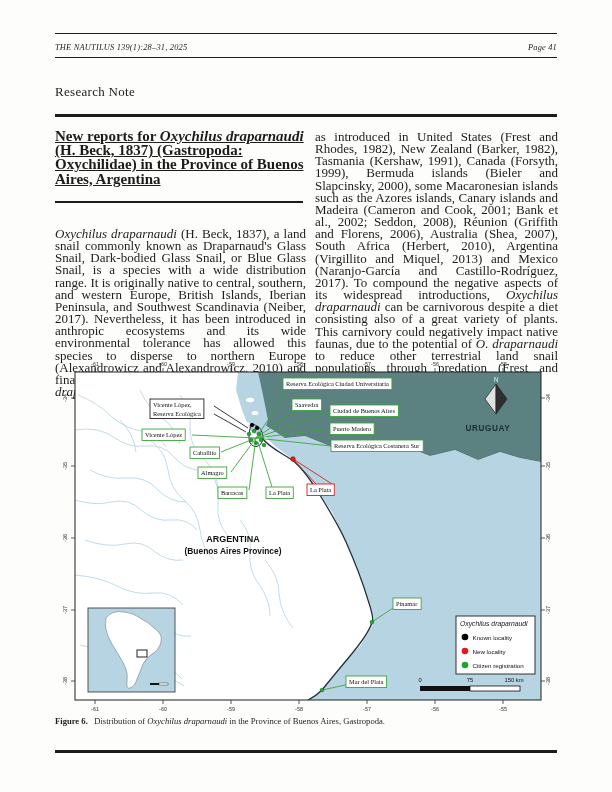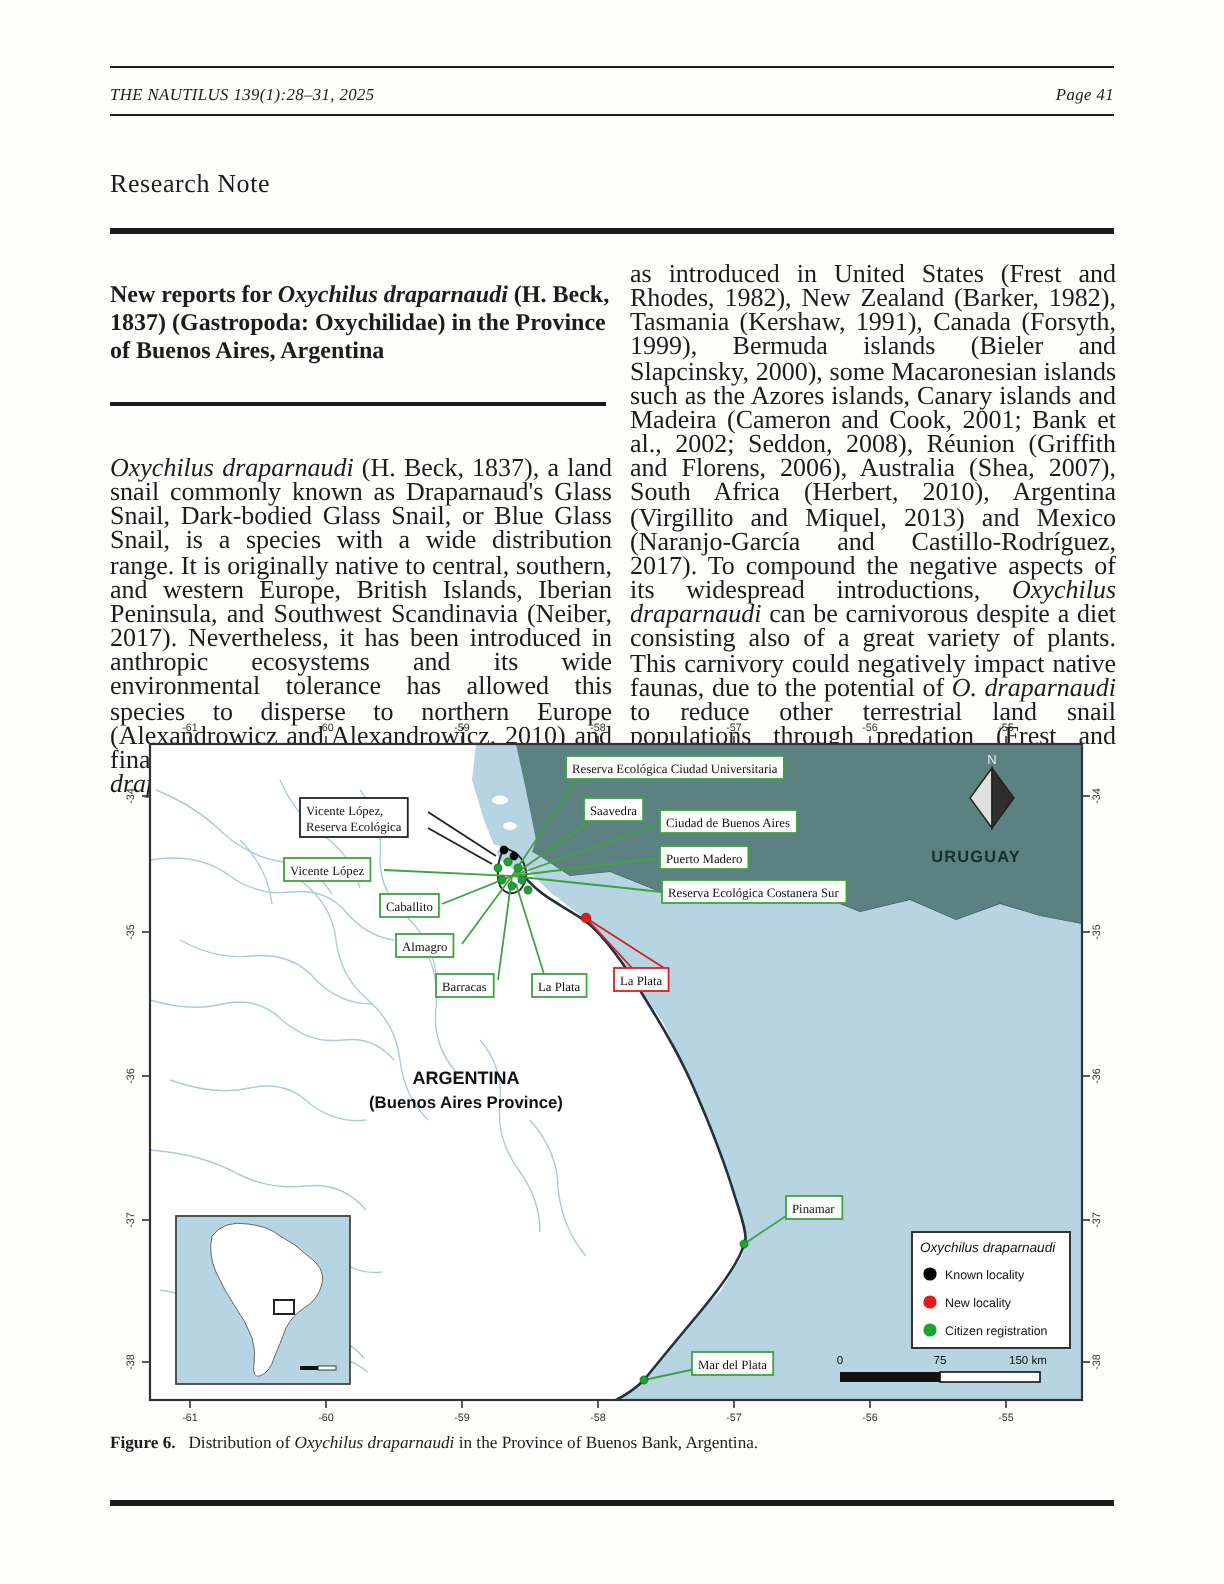--- a/index.html
+++ b/index.html
@@ -2,21 +2,21 @@
 <html><head>
 <meta charset="utf-8">
 <style>
   html,body{margin:0;padding:0;background:#e8e8e8;}
   #page{position:relative;width:612px;height:792px;background:#fdfdfb;margin:0 auto;
         font-family:"Liberation Serif",serif;color:#1c1c1c;overflow:hidden;}
   .abs{position:absolute;}
   .rule{position:absolute;background:#1c1c1c;}
   #journal-line{left:55px;top:43px;width:502px;font-size:8.4px;letter-spacing:.2px;display:flex;justify-content:space-between;font-style:italic;}
   #section-title{left:55px;top:84px;font-size:13px;letter-spacing:.3px;}
-  #article-title{left:55px;top:140px;width:252px;font-size:12px;font-weight:bold;line-height:14.2px;}
+  #article-title{left:55px;top:129px;width:252px;font-size:15px;font-weight:bold;line-height:14.2px;text-decoration:underline;}
   .bodytext{font-size:13px;line-height:12.15px;text-align:justify;}
   #col-left{left:55px;top:228px;width:251px;}
   #col-right{left:315px;top:131px;width:243px;}
   #col-right p{margin:0;}
   #col-right p+p{text-indent:12px;}
   #caption{left:55px;top:716px;width:502px;font-size:8.6px;line-height:10.5px;}
   svg text{user-select:none;}
 </style>
 </head>
 <body>
@@ -260,16 +260,16 @@
       <rect x="88" y="608" width="87" height="84" fill="#b6d4e2" stroke="#444" stroke-width="0.9"></rect>
       <path d="M106,618 Q112,610 124,612 Q134,613 140,618 Q148,622 154,628 Q163,634 161,642 Q159,650 152,654 Q146,658 143,664 Q140,672 137,679 Q135,686 130,688 Q126,689 127,682 Q128,675 126,669 Q123,661 118,654 Q112,645 108,636 Q104,627 106,618 Z" fill="#ffffff" stroke="#666" stroke-width="0.5"></path>
       <rect x="137" y="650" width="10" height="7" fill="none" stroke="#222" stroke-width="1"></rect>
       <rect x="150" y="683" width="9" height="2" fill="#111"></rect>
       <rect x="159" y="683" width="9" height="2" fill="#fff" stroke="#111" stroke-width="0.4"></rect>
     </g>
 
     <rect x="75" y="372" width="466" height="328" fill="none" stroke="#333" stroke-width="1.1"></rect>
   </svg>
 
-  <div id="caption" class="abs"><span style="font-weight: bold;">Figure 6.</span><span>&nbsp;&nbsp;&nbsp;Distribution of </span><span style="font-style: italic;">Oxychilus draparnaudi</span><span> in the Province of Buenos Bank, Argentina.</span></div>
+  <div id="caption" class="abs"><span style="font-weight: bold;">Figure 6.</span><span>&nbsp;&nbsp;&nbsp;Distribution of </span><span style="font-style: italic;">Oxychilus draparnaudi</span><span> in the Province of Buenos Aires, Gastropoda.</span></div>
 
   <div class="rule" style="left:55px;top:750px;width:502px;height:2.5px;"></div>
 </div>
 
 </body></html>

